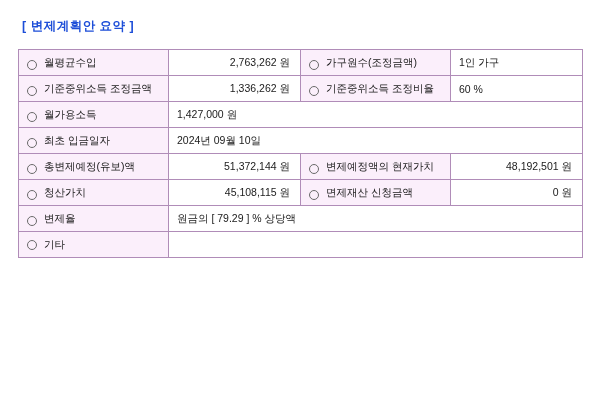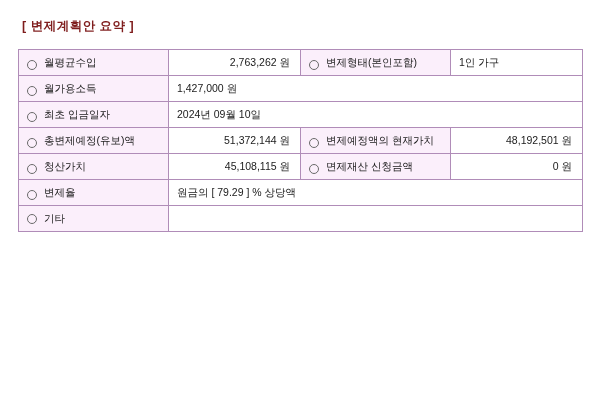--- a/index.html
+++ b/index.html
@@ -18,21 +18,21 @@
     position: relative;
     width: 600px;
     height: 416px;
     box-sizing: border-box;
     padding: 16px 18px 0 18px;
   }
   .doc-title {
     font-size: 12.5px;
     font-weight: bold;
     letter-spacing: 0.5px;
-    color: #7f1d1d;
+    color: #1d4ed8;
     margin: 2px 0 14px 4px;
   }
   table.summary {
     width: 564px;
     border-collapse: collapse;
     table-layout: fixed;
     border: 1px solid #b08cb8;
   }
   table.summary td {
     border: 1px solid #b08cb8;
@@ -103,28 +103,48 @@
               <span class="bullet"></span>
               <span>월평균수입</span>
             </span>
         </td>
         <td class="value">
           <span class="num-inline">2,763,262 원</span>
         </td>
         <td class="label">
           <span class="lbl-row">
               <span class="bullet"></span>
-              <span>변제형태(본인포함)</span>
+              <span>가구원수(조정금액)</span>
             </span>
         </td>
         <td class="value">
           <span class="left">1인 가구</span>
         </td>
       </tr>
 
+      <tr>
+        <td class="label">
+          <span class="lbl-row">
+              <span class="bullet"></span>
+              <span>기준중위소득 조정금액</span>
+            </span>
+        </td>
+        <td class="value">
+          <span class="num-inline">1,336,262 원</span>
+        </td>
+        <td class="label">
+          <span class="lbl-row">
+              <span class="bullet"></span>
+              <span>기준중위소득 조정비율</span>
+            </span>
+        </td>
+        <td class="value">
+          <span class="left">60 %</span>
+        </td>
+      </tr>
 
       <tr>
         <td class="label">
           <span class="lbl-row">
               <span class="bullet"></span>
               <span>월가용소득</span>
             </span>
         </td>
         <td class="value" colspan="3">
           <span class="left">1,427,000 원</span>

